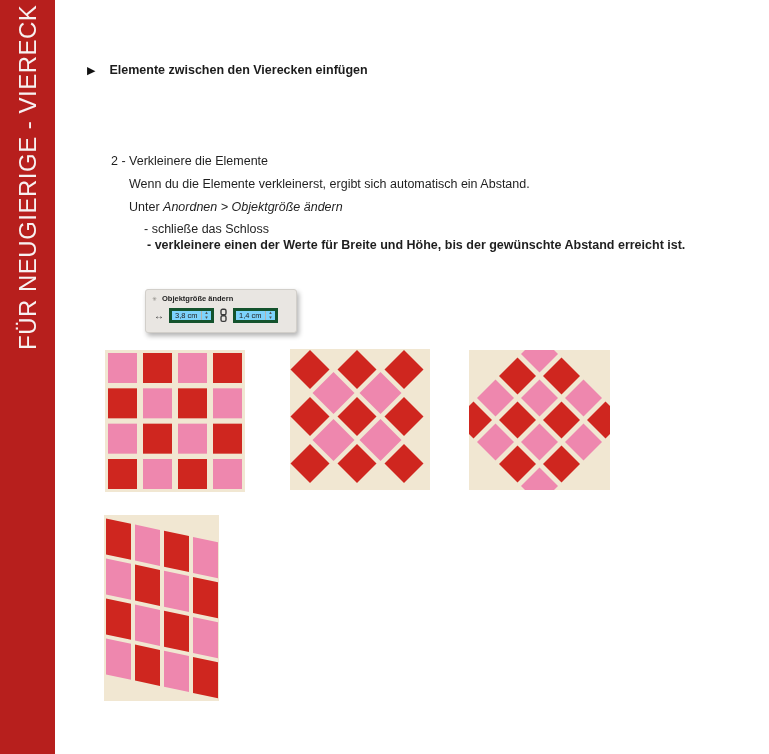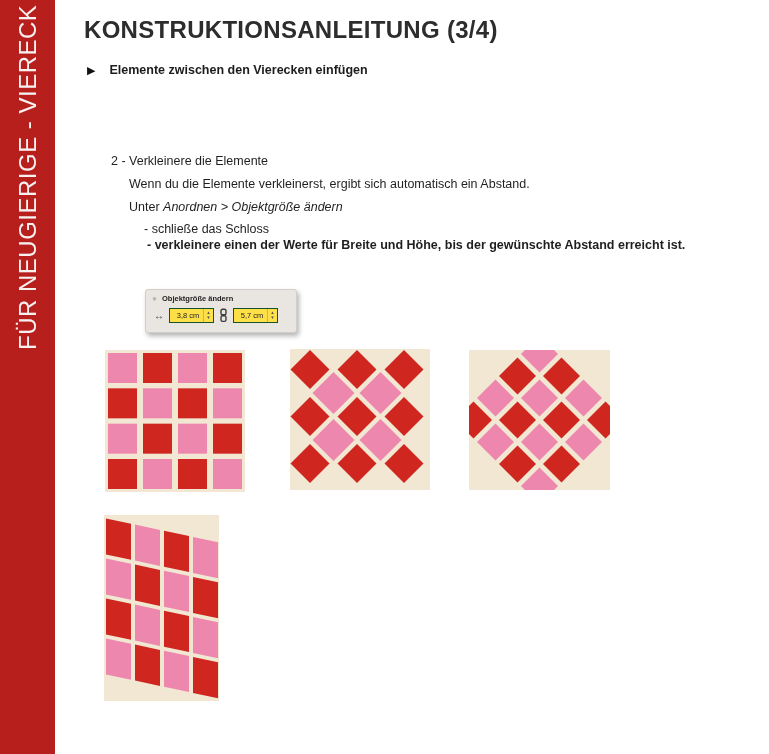--- a/index.html
+++ b/index.html
@@ -51,22 +51,22 @@
     background:#e9e6e2;border:1px solid #d2cfca;border-radius:3px;
     box-shadow:2px 3px 5px rgba(0,0,0,0.30);
     box-sizing:border-box;
   }
   .dialog-header{display:flex;align-items:center;gap:5px;padding:4px 12px 2px 6px;}
   .disclosure{font-size:6px;color:#8a8883;line-height:1;}
   .dialog-title{font-size:7.5px;font-weight:bold;color:#222;}
   .dialog-body{display:flex;align-items:center;gap:5px;padding-left:8px;margin-top:3px;}
   .warrow{font-size:10px;color:#333;line-height:1;}
   .spinfield{
-    width:45px;height:15px;background:#fde047;border:1px solid #14532d;
-    display:flex;align-items:center;box-sizing:border-box;text-align:center;
+    width:45px;height:15px;background:#7dd3fc;border:3px solid #14532d;
+    display:flex;align-items:center;box-sizing:border-box;
   }
   .spinvalue{flex:1;font-size:7.5px;color:#222;padding-left:3px;}
   .stepper{
     width:9px;height:100%;border-left:1px solid #b5b2ad;
     display:flex;flex-direction:column;align-items:center;justify-content:center;
   }
   .stepper span{font-size:4.5px;line-height:4.5px;color:#555;}
   .chain{display:flex;align-items:center;}
 
   
@@ -79,21 +79,20 @@
 </style>
 </head>
 <body>
 
 <div class="page">
 
   <aside class="sidebar" style="background: rgb(183, 31, 29);">
     <div class="sidebar-text" style="color: rgb(247, 241, 241);">FÜR NEUGIERIGE - VIERECK</div>
   </aside>
 
-  <h1 class="title">KONSTRUKTIONSANLEITUNG (3/4)</h1>
 
   <div class="heading-row">
     <span class="tri">▶</span>
     <span class="heading">Elemente zwischen den Vierecken einfügen</span>
   </div>
 
 
   <div class="steps">
 
     <div class="step-line">2 - Verkleinere die Elemente</div>
@@ -122,21 +121,21 @@
           <span>▼</span>
         </span>
       </div>
       <span class="chain">
         <svg width="9" height="15" viewBox="0 0 9 15">
           <rect x="2" y="1.2" width="5" height="5.6" rx="1.6" fill="none" stroke="#3b3b3b" stroke-width="1.4"></rect>
           <rect x="2" y="7.8" width="5" height="5.6" rx="1.6" fill="none" stroke="#3b3b3b" stroke-width="1.4"></rect>
         </svg>
       </span>
       <div class="spinfield">
-        <span class="spinvalue">5,7 cm</span>
+        <span class="spinvalue">1,4 cm</span>
         <span class="stepper">
           <span>▲</span>
           <span>▼</span>
         </span>
       </div>
     </div>
   </div>
 
   <div id="pattern-1" class="pattern">
       <svg width="140" height="142" viewBox="0 0 140 142">

